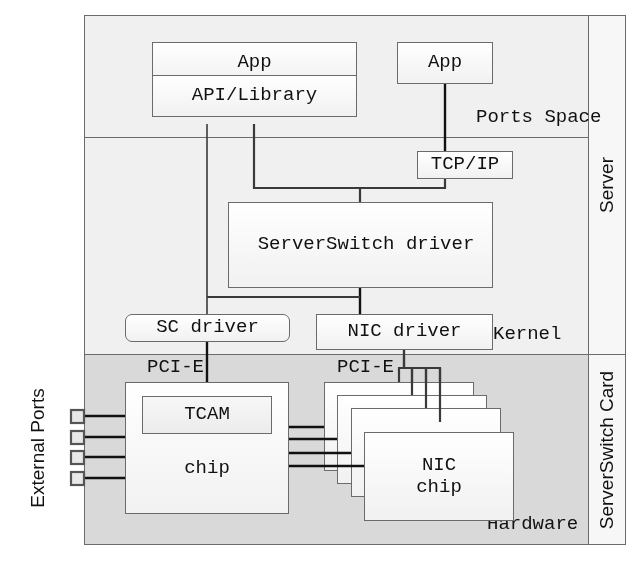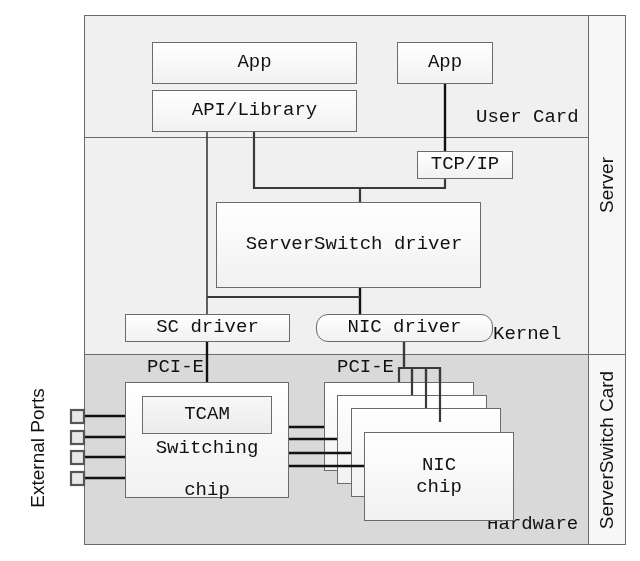--- a/index.html
+++ b/index.html
@@ -24,21 +24,21 @@
 <div class="abs region" style="left:588px; top:15px; width:38px; height:340px; background:#f7f7f7;"></div>
 <div class="abs region" style="left:588px; top:354px; width:38px; height:191px; background:#f7f7f7;"></div>
 
 <div class="abs" style="left:507px; top:173px; width:200px; height:24px; display:flex; align-items:center; justify-content:center;">
   <span class="vtext">Server</span>
 </div>
 <div class="abs" style="left:507px; top:438px; width:200px; height:24px; display:flex; align-items:center; justify-content:center;">
   <span class="vtext">ServerSwitch Card</span>
 </div>
 
-<div class="abs lbl" style="left:476px; top:107px;">User Card</div>
+<div class="abs lbl" style="left:476px; top:107px;">Ports Space</div>
 <div class="abs lbl" style="left:493px; top:324px;">Kernel</div>
 <div class="abs lbl" style="left:487px; top:514px;">Hardware</div>
 
 <div class="abs" style="left:-62px; top:436px; width:200px; height:24px; display:flex; align-items:center; justify-content:center;">
   <span class="vtext">External Ports</span>
 </div>
 
 <svg class="wires" width="640" height="561">
   <g stroke="#3a3a3a" stroke-width="2" fill="none">
 
@@ -94,44 +94,43 @@
     <rect x="71" y="410" width="13" height="13"></rect>
     <rect x="71" y="431" width="13" height="13"></rect>
     <rect x="71" y="451" width="13" height="13"></rect>
     <rect x="71" y="472" width="13" height="13"></rect>
   </g>
 </svg>
 
 <div class="abs box" style="left:152px; top:42px; width:205px; height:42px;">
   <span class="lbl">App</span>
 </div>
-<div class="abs box" style="left:152px; top:90px; width:205px; height:42px;text-align:center;">
+<div class="abs box" style="left:152px; top:75px; width:205px; height:42px;text-align:center;">
   <span class="lbl">API/Library</span>
 </div>
 <div class="abs box" style="left:397px; top:42px; width:96px; height:42px;">
   <span class="lbl">App</span>
 </div>
 
 <div class="abs box" style="left:397px; top:151px; width:96px; height:28px;margin-left:20px;">
   <span class="lbl">TCP/IP</span>
 </div>
-<div class="abs box" style="left:216px; top:202px; width:265px; height:86px;padding-left:11px;">
+<div class="abs box" style="left:228px; top:202px; width:265px; height:86px;padding-left:11px;">
   <span class="lbl">ServerSwitch driver</span>
 </div>
-<div class="abs box" style="left:125px; top:314px; width:165px; height:28px;">
+<div class="abs box" style="left:125px; top:314px; width:165px; height:28px;border-radius:7px;">
   <span class="lbl">SC driver</span>
 </div>
-<div class="abs box" style="left:316px; top:314px; width:177px; height:28px;border-radius:12px;">
+<div class="abs box" style="left:316px; top:314px; width:177px; height:36px;">
   <span class="lbl">NIC driver</span>
 </div>
 
 <div class="abs lbl" style="left:147px; top:357px;">PCI-E</div>
 <div class="abs lbl" style="left:337px; top:357px;">PCI-E</div>
 
-<div class="abs box" style="left:125px; top:382px; width:164px; height:116px; display:block;">
+<div class="abs box" style="left:125px; top:382px; width:164px; height:132px; display:block;">
   <div class="abs box" style="left:16px; top:13px; width:130px; height:38px; background:linear-gradient(to bottom,#f7f7f7,#ececec);">
     <span class="lbl">TCAM</span>
   </div>
   <div class="abs" style="left:0; top:55px; width:100%; display:flex; flex-direction:column; align-items:center;">
-    <span class="lbl">Switching</span>
     <span class="lbl" style="margin-top:20px;">chip</span>
   </div>
 </div>
 
 </body></html>

